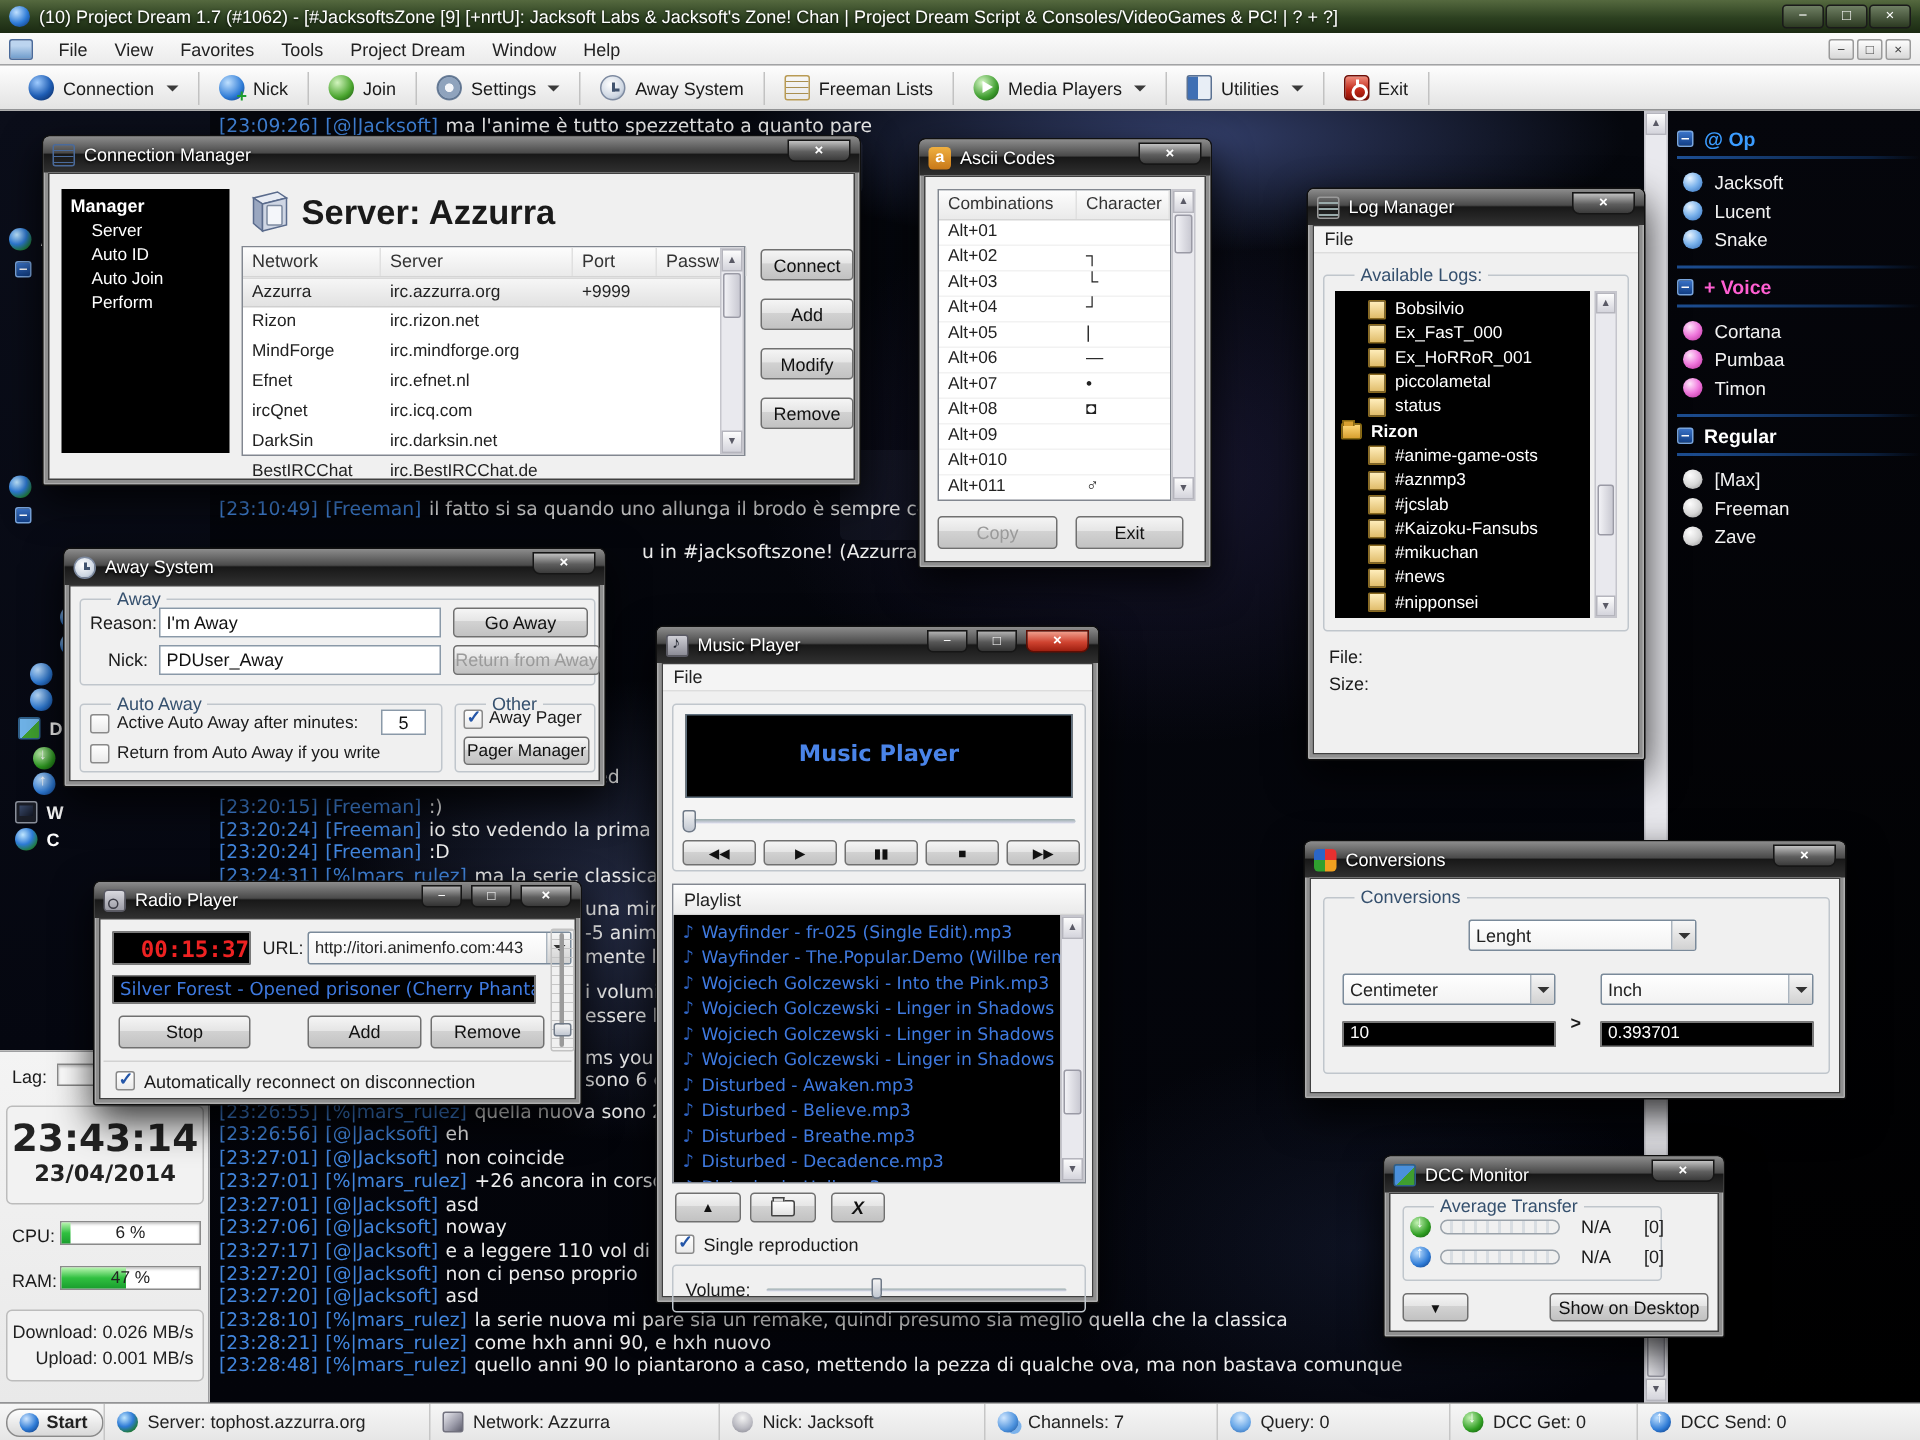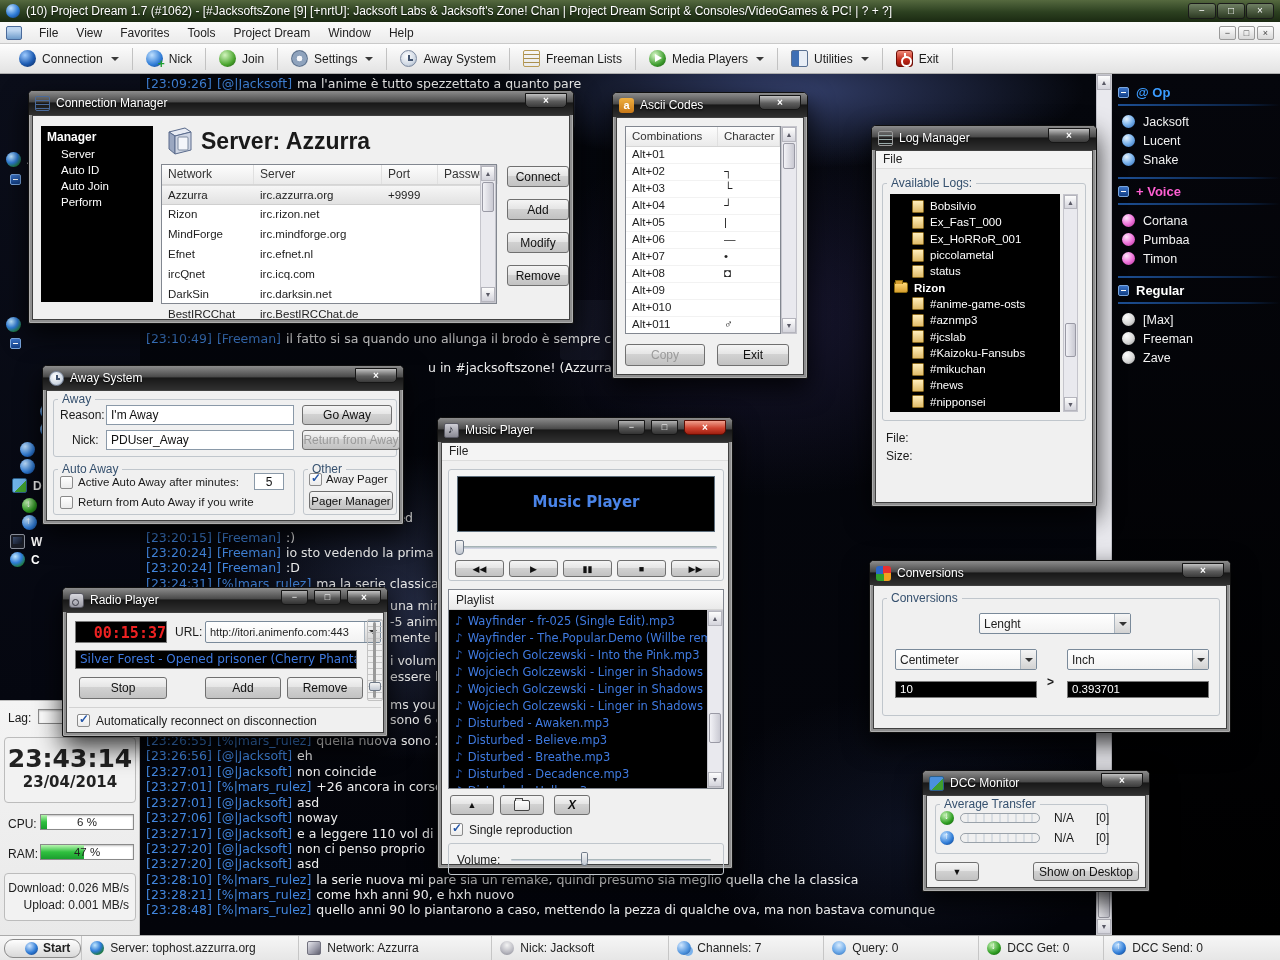--- a/index.html
+++ b/index.html
@@ -113,21 +113,21 @@
     background:linear-gradient(180deg,#f4f4f4,#e9e9e9); border-top:1px solid #bdbdbd; border-right:1px solid #bdbdbd; }
   .ip-box { position:absolute; border:1px solid #bcbcbc; border-radius:4px; background:#f2f2f2; }
   .sunken { background:#fff; border:1px solid #8a8a8a; box-shadow:inset 0 1px 2px rgba(0,0,0,.25); }
   .meter-fill { position:absolute; left:0; top:0; bottom:0; background:linear-gradient(180deg,#b8f5b0,#30c040 50%,#1a9e2e); }
   .meter-text { position:absolute; inset:0; text-align:center; font-size:11.5px; line-height:14px; color:#222; }
   .ip-clock { font-family:"DejaVu Sans", sans-serif; font-weight:bold; text-align:center; }
 
   
   .statusbar { position:absolute; left:0; top:935px; width:1280px; height:25px; z-index:20;
     background:linear-gradient(180deg,#f6f6f6,#e6e6e6); border-top:1px solid #ababab; display:flex; align-items:center; }
-  .start-btn { display:flex; align-items:center; gap:5px; margin-left:4px; height:19px; padding:0 10px 0 20px;
+  .start-btn { display:flex; align-items:center; gap:5px; margin-left:4px; height:19px; padding:0 10px 0 8px;
     border:1px solid #8a8a8a; border-radius:9px; background:linear-gradient(180deg,#fefefe,#d8d8d8); font-weight:bold; }
   .st-ball { width:13px; height:13px; border-radius:50%; background:radial-gradient(circle at 35% 30%, #cfe6ff, #2e7bd6 55%, #0a2f6e); }
   .sb-seg { display:flex; align-items:center; gap:6px; height:25px; padding-left:8px; border-left:1px solid #c6c6c6; flex:none; }
   .sb-seg:first-of-type { border-left:none; }
   .st-ic { width:14px; height:14px; border-radius:50%; position:relative; flex:none; }
   .si-globe { background:radial-gradient(circle at 35% 30%, #bfe6ff, #2e7bd6 45%, #1f7a3f 75%, #06340f); }
   .si-server { border-radius:2px; background:linear-gradient(135deg,#e8e8ee,#9a9aa8 60%,#5f5f6e); border:1px solid #71717e; }
   .si-person { background:radial-gradient(circle at 50% 30%, #f4f4f4, #b8b8c0 60%, #84848e); }
   .si-people { background:radial-gradient(circle at 30% 30%, #cfe6ff, #4a90dc 60%, #1b4f94); box-shadow:4px 3px 0 -2px #7ab2ec; }
   .si-person2 { background:radial-gradient(circle at 50% 30%, #d8ecff, #6aa8e8 60%, #2a66b0); }
@@ -161,21 +161,21 @@
   .wi-music::after { content:"♪"; position:absolute; left:3px; top:-1px; font-size:11px; color:#20242e; }
   .wi-radio { background:linear-gradient(180deg,#d8d8de,#9a9aa4); border:1px solid #5a5a64; border-radius:3px; }
   .wi-radio::after { content:""; position:absolute; left:2px; top:5px; width:5px; height:5px; border-radius:50%; border:1px solid #3a3a44; }
   .wi-conv { background:conic-gradient(#e83030 0 25%, #f0a020 0 50%, #2fa02f 0 75%, #2a66c8 0); border-radius:3px; }
   .wi-dcc { background:linear-gradient(135deg,#4a90dc 0 55%, #3f9e2f 55%); border:1px solid #2d5f8a; border-radius:2px; }
 
   .btn { display:flex; align-items:center; justify-content:center; border:1px solid #707070; border-radius:3px;
     background:linear-gradient(180deg,#f5f5f5,#e5e5e5 45%,#d2d2d2 46%,#c2c2c2); font-size:12px; color:#111; position:absolute; }
   .btn.dis { color:#9a9a9a; }
   .grp { position:absolute; border:1px solid #c0c6cc; border-radius:3px; }
-  .glabel { position:absolute; top:-8px; left:4px; background:#f0f0f0; padding:0 4px; color:#35506e; font-size:12px; }
+  .glabel { position:absolute; top:-8px; left:20px; background:#f0f0f0; padding:0 4px; color:#35506e; font-size:12px; }
   .field { position:absolute; background:#fff; border:1px solid #8a99a8; font-size:12px; padding:0 4px;
     font-family:"Liberation Sans", sans-serif; color:#111; }
   .blackfield { position:absolute; background:#000; border:1px solid #7a7a7a; color:#fff; font-size:11.5px; padding:1px 4px; white-space:nowrap; overflow:hidden; }
   .cb { position:absolute; width:13px; height:13px; border:1px solid #8a8a8a; background:linear-gradient(180deg,#fff,#eaeaea); border-radius:2px; }
   .cb.on::after { content:"✓"; position:absolute; left:1px; top:-3px; color:#2456a8; font-weight:bold; font-size:12px; }
   .lbl { position:absolute; font-size:12px; color:#1a1a1a; white-space:nowrap; }
   .combo { position:absolute; background:linear-gradient(180deg,#fff,#f2f2f2); border:1px solid #7a8a9a; display:flex; align-items:center; border-radius:2px; }
   .combo .ctext { flex:1; padding:0 4px; font-size:11px; white-space:nowrap; overflow:hidden; }
   .combo .carr { width:16px; align-self:stretch; border-left:1px solid #aab4be; background:linear-gradient(180deg,#f6f6f6,#d2d2d2);
     display:flex; align-items:center; justify-content:center; }

